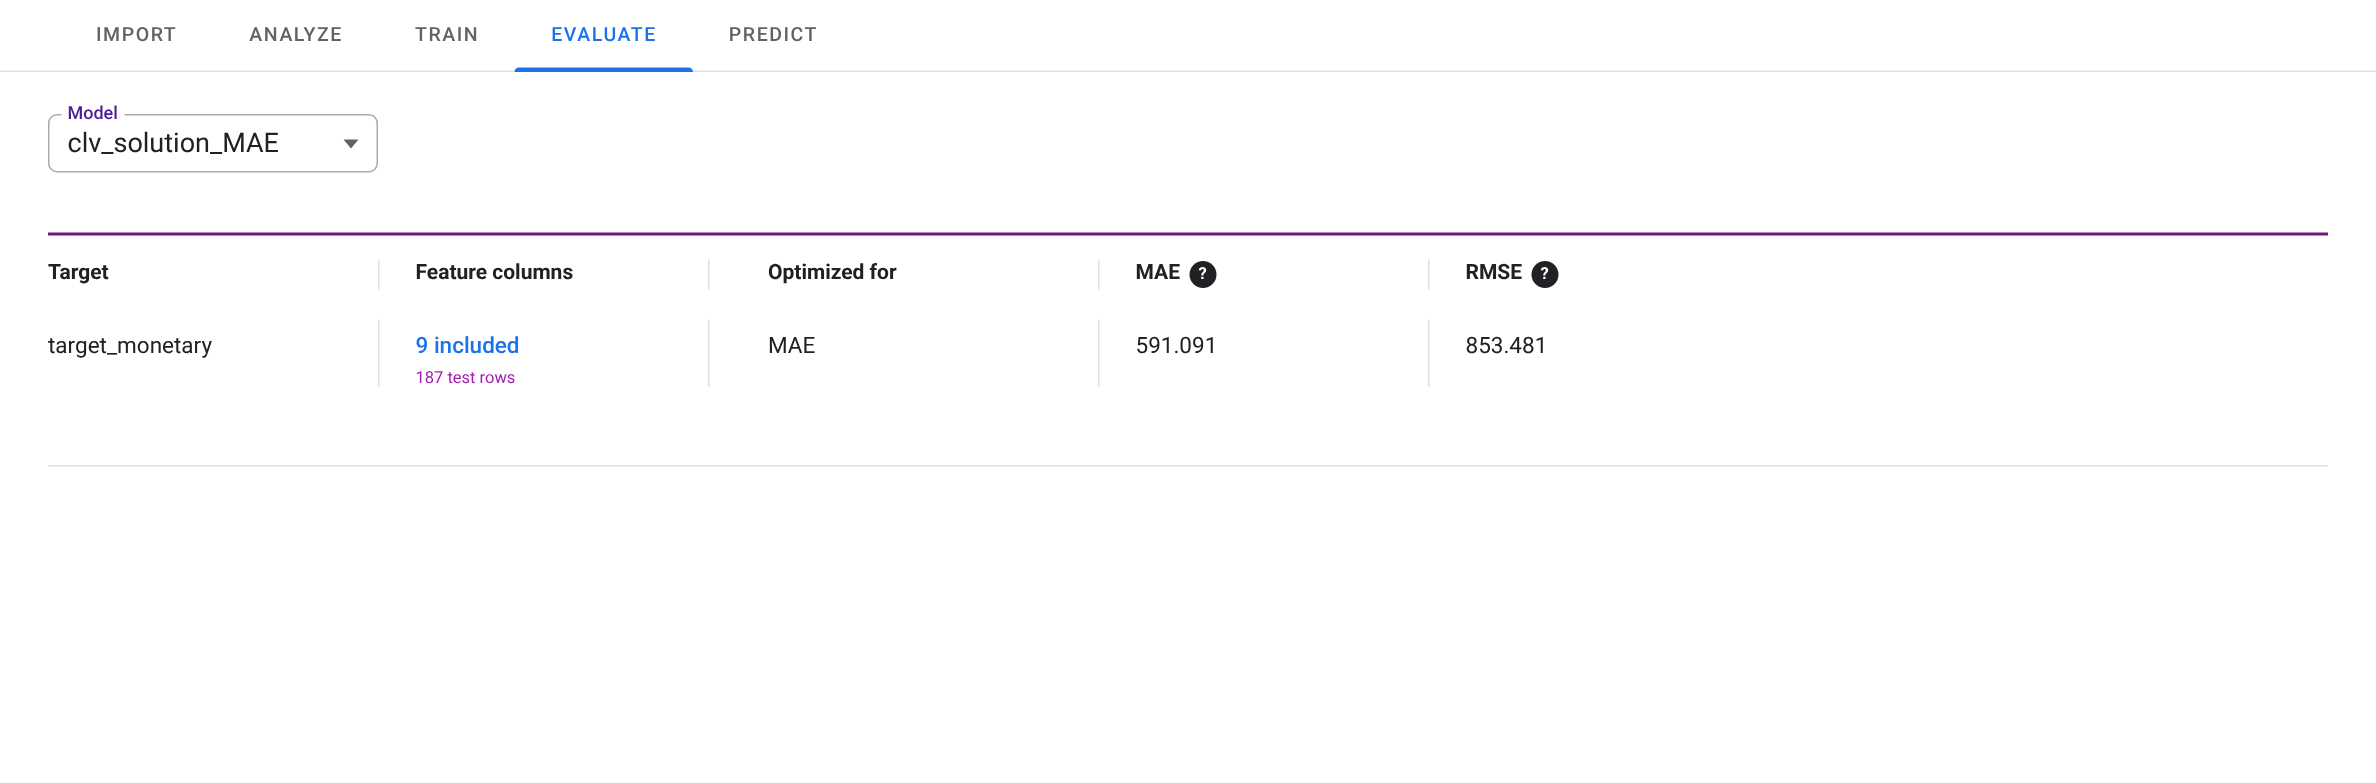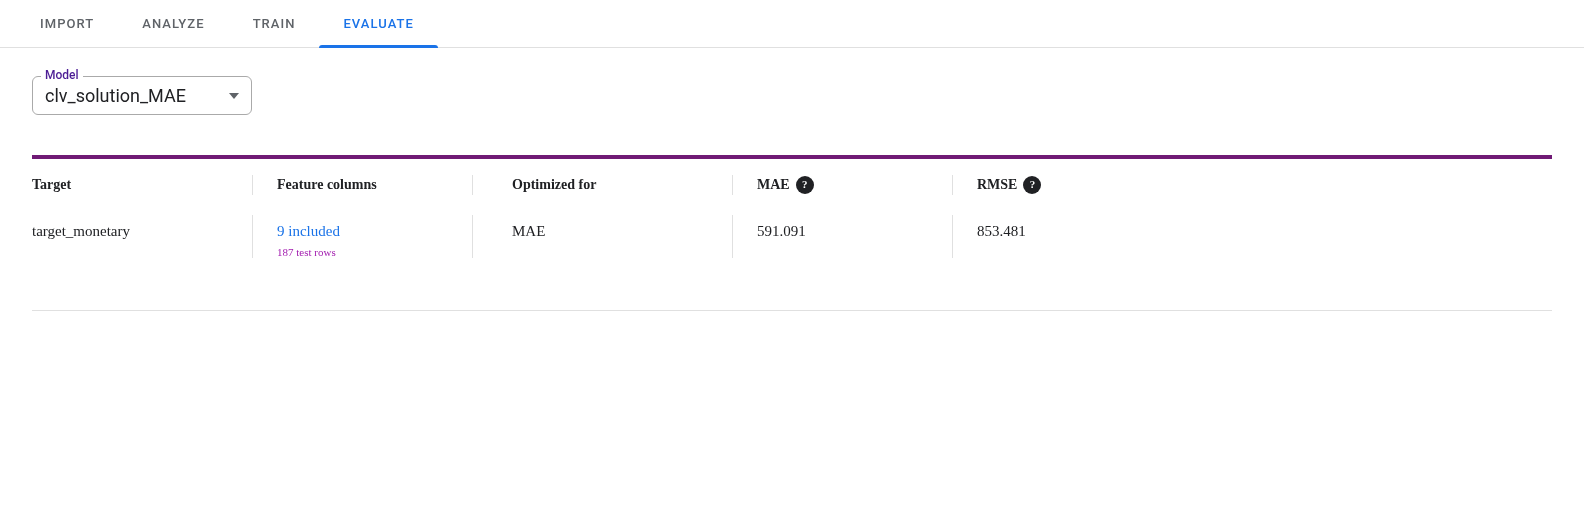--- a/index.html
+++ b/index.html
@@ -8,21 +8,21 @@
       background: #fff;
       color: #202124;
       font-size: 14px;
     }
 
     
     .tab-nav {
       display: flex;
       align-items: center;
       border-bottom: 1px solid #e0e0e0;
-      padding: 0 16px;
+      padding: 0 40px;
       gap: 0;
     }
     .tab-item {
       padding: 16px 24px;
       font-size: 13px;
       font-weight: 500;
       letter-spacing: 0.08em;
       color: #5f6368;
       cursor: pointer;
       position: relative;
@@ -83,22 +83,21 @@
       transform: translateY(-50%);
       width: 0;
       height: 0;
       border-left: 5px solid transparent;
       border-right: 5px solid transparent;
       border-top: 6px solid #5f6368;
     }
 
     
     .stats-section {
-      border-top: 4px solid #701a75;
-      font-family: Liberation Serif, serif;
+      border-top: 2px solid #701a75;
     }
     .stats-header-row {
       display: flex;
       padding: 16px 0 8px 0;
       border-bottom: none;
     }
     .stats-data-row {
       display: flex;
       padding: 12px 0;
     }
@@ -162,20 +161,21 @@
     }
   </style>
 </head>
 <body>
 
 <nav class="tab-nav">
   <div class="tab-item">IMPORT</div>
   <div class="tab-item">ANALYZE</div>
   <div class="tab-item">TRAIN</div>
   <div class="tab-item active">EVALUATE</div>
+  <div class="tab-item">PREDICT</div>
 </nav>
 
 <div class="main-content">
 
   <div class="model-selector-wrapper">
     <div class="model-selector">
       <span class="field-label">Model</span>
       <span class="model-value">clv_solution_MAE</span>
       <span class="dropdown-arrow"></span>
     </div>

